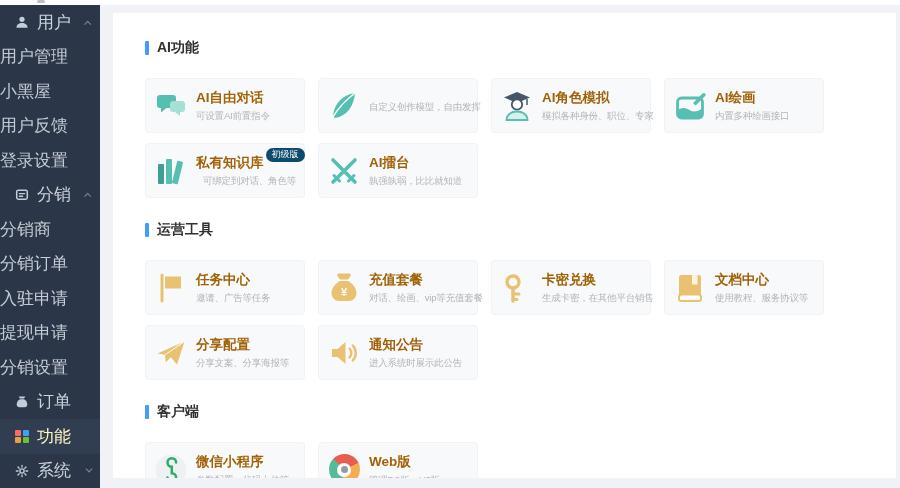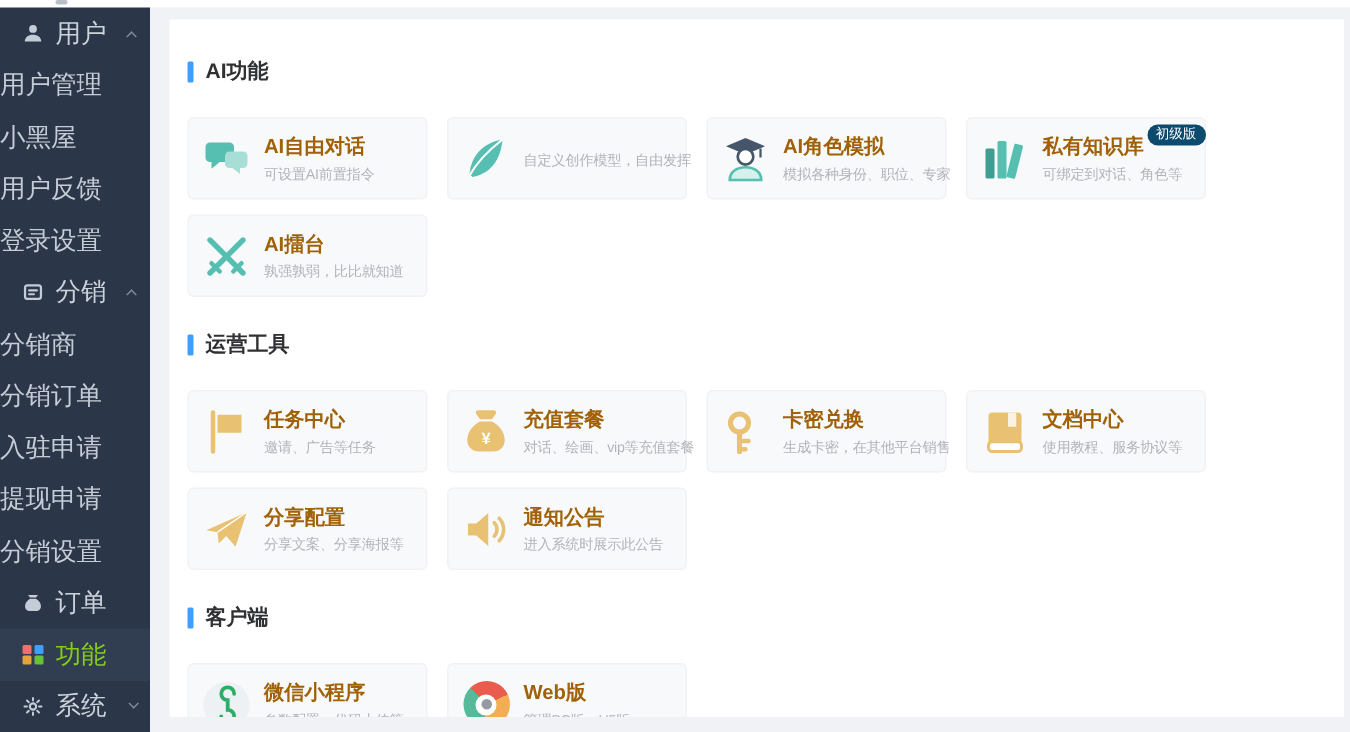--- a/index.html
+++ b/index.html
@@ -7,30 +7,30 @@
   .stage{position:relative;width:900px;height:488px;background:#fff;}
   .top-tick{position:absolute;left:37px;top:0;width:8px;height:3px;background:#b9bec7;border-radius:2px;}
   
   .sidebar{position:absolute;left:0;top:5px;width:100px;height:483px;background:#2b3648;}
   .srow{height:34.5px;display:flex;align-items:center;box-sizing:border-box;cursor:pointer;}
   .srow.group{padding:0 10px 0 15px;}
   .srow.sub{}
   .slabel{font-size:17px;color:#ccd2da;white-space:nowrap;}
   .srow.sub .slabel{color:#c6ccd5;}
   .srow.active{background:#313e52;}
-  .srow.active .slabel{color:#84cc16;}
+  .srow.active .slabel{color:#fef9c3;}
   .sicon{width:14px;height:14px;margin-right:8px;flex:none;display:flex;align-items:center;justify-content:center;}
   .chev{margin-left:auto;border:solid #7d8b9f;border-width:0 1.4px 1.4px 0;padding:2.2px;display:inline-block;}
   .chev.up{transform:rotate(-135deg) translate(-1px,-1px);}
   .chev.down{transform:rotate(45deg) translateY(-2px);}
   .grid4{display:grid;grid-template-columns:6px 6px;grid-template-rows:6px 6px;gap:1.5px;}
   .grid4 i{border-radius:1px;}
   
   .content{position:absolute;left:100px;top:5px;right:0;bottom:0;background:#f0f2f5;}
-  .panel{position:absolute;left:13px;top:8px;right:4px;bottom:10px;background:#fff;padding:26px 12px;box-sizing:border-box;overflow:hidden;}
+  .panel{position:absolute;left:13px;top:8px;right:4px;bottom:10px;background:#fff;padding:26px 32px;box-sizing:border-box;overflow:hidden;text-align:right;}
   .sec-head{display:flex;align-items:center;}
   .sec-bar{width:4px;height:14px;background:#409eff;border-radius:1px;margin-right:8px;}
   .sec-title{font-size:14px;font-weight:bold;color:#303133;}
   .cards{display:flex;flex-wrap:wrap;gap:10px 13px;max-width:692px;margin:21px 0 23px;}
   .card{width:160px;height:55px;box-sizing:border-box;background:#f8f9fb;border:1px solid #f1f2f5;
         border-radius:4px;display:flex;align-items:center;padding:0 8px;cursor:pointer;}
   .cicon{width:34px;height:34px;flex:none;display:flex;align-items:center;justify-content:center;margin-right:8px;}
   .ctext{display:flex;flex-direction:column;min-width:0;}
   .ctitle-row{display:flex;align-items:flex-start;}
   .ctitle{font-size:13.5px;font-weight:600;color:#a16207;white-space:nowrap;}
@@ -182,20 +182,35 @@
               </svg>
           </span>
           <span class="ctext">
               <span class="ctitle-row">
                 <span class="ctitle">AI角色模拟</span>
               </span>
           <span class="csub">模拟各种身份、职位、专家</span>
             </span>
         </div>
 
+        <div class="card">
+          <span class="cicon">
+            <svg width="32" height="32" viewBox="0 0 32 32">
+                <rect x="3.5" y="8" width="25" height="20" rx="4" fill="none" stroke="#56bfb2" stroke-width="2.8"></rect>
+                <path d="M3.5 20q6-4 12 0t13-2v6a4 4 0 0 1-4 4h-17a4 4 0 0 1-4-4z" fill="#56bfb2"></path>
+                <path d="M28.5 3.5 19 13l2.6 2.6 9.5-9.5a1.84 1.84 0 0 0-2.6-2.6z" fill="#56bfb2"></path>
+              </svg>
+          </span>
+          <span class="ctext">
+              <span class="ctitle-row">
+                <span class="ctitle">AI绘画</span>
+              </span>
+          <span class="csub">内置多种绘画接口</span>
+            </span>
+        </div>
 
         <div class="card">
           <span class="cicon">
             <svg width="32" height="32" viewBox="0 0 32 32">
                 <rect x="3" y="9" width="6" height="20" rx="1" fill="#3f9e94"></rect>
                 <rect x="11" y="4" width="6" height="25" rx="1" fill="#56bfb2"></rect>
                 <rect x="19.5" y="6" width="6" height="23" rx="1" fill="#56bfb2" transform="rotate(14 22.5 17.5)"></rect>
               </svg>
           </span>
           <span class="ctext">

